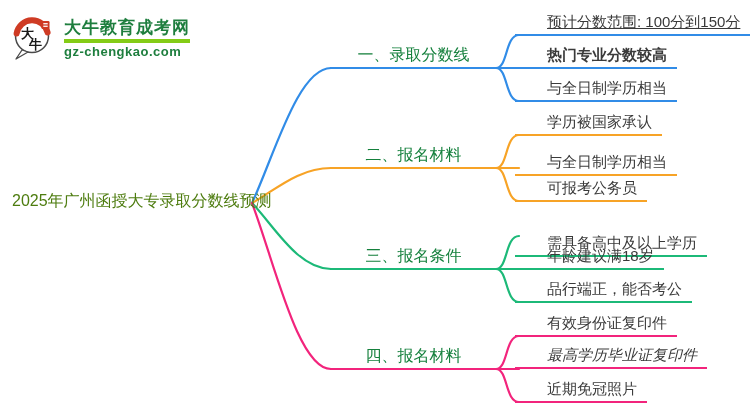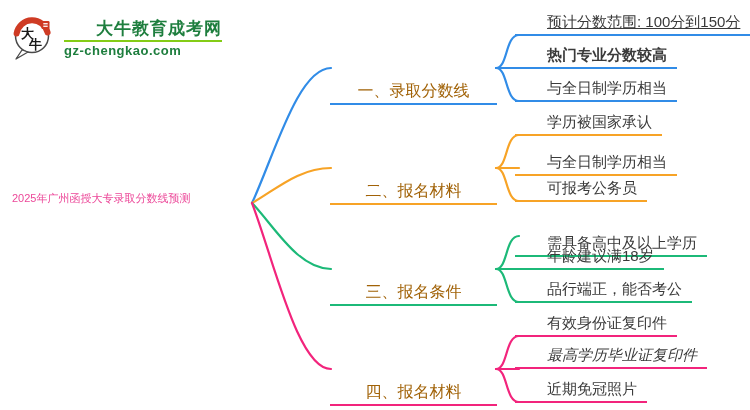--- a/index.html
+++ b/index.html
@@ -8,32 +8,31 @@
     background:#ffffff;
     font-family:"Liberation Sans","DejaVu Sans",sans-serif;
     -webkit-font-smoothing:antialiased;
   }
   
   .logo{position:absolute;left:8px;top:12px;display:flex;align-items:center;gap:6px;}
   .logo-emblem{width:50px;height:52px;flex:0 0 auto;}
   .logo-text{display:flex;flex-direction:column;}
   .logo-site{font-size:17px;font-weight:bold;letter-spacing:1px;line-height:20px;}
   .logo-url{font-size:13px;font-weight:bold;letter-spacing:0.5px;line-height:15px;
-            border-top:2px solid #84cc16;padding-top:1px;margin-top:1px;}
+            border-top:4px solid #84cc16;padding-top:1px;margin-top:1px;}
   
   #map-svg{position:absolute;left:0;top:0;pointer-events:none;}
   .root-node{
-    position:absolute;left:12px;top:191px;font-size:11px;color:#ec4899;
+    position:absolute;left:12px;top:191px;font-size:16px;color:#4d7c0f;
     white-space:nowrap;letter-spacing:0px;
   }
   .branch-node{
     position:absolute;left:330px;width:167px;height:24px;line-height:24px;
-    text-align:center;font-size:16px;color:#a16207;white-space:nowrap;
+    text-align:center;font-size:16px;color:#15803d;white-space:nowrap;
     border-bottom:2px solid #000;
-    margin-top:36px;
   }
   .leaf-node{
     position:absolute;left:515px;height:24px;line-height:24px;
     padding:0 10px 0 32px;font-size:15px;color:#3a3a3a;white-space:nowrap;
     border-bottom:2px solid #000;
   }
 </style>
 </head>
 <body>
 
@@ -61,21 +60,21 @@
     <circle cx="24" cy="24" r="16.5" fill="#ffffff" stroke="#4a4a4a" stroke-width="1.5"></circle>
     <path d="M 14 38 L 8 47 L 20 40 Z" fill="#ffffff" stroke="#4a4a4a" stroke-width="1.3" stroke-linejoin="round"></path>
     <path d="M 8.6 21.5 A 15.8 15.8 0 0 1 39.6 20.5" fill="none" stroke="#cf3b24" stroke-width="6" stroke-linecap="round"></path>
     <text id="emblem-top" x="13" y="26" font-size="13" font-weight="bold" fill="#1a1a1a">大</text>
     <text id="emblem-bottom" x="21" y="37" font-size="13" font-weight="bold" fill="#1a1a1a">牛</text>
     <rect x="33.5" y="9" width="8" height="8" rx="1.2" fill="#cf3b24"></rect>
     <rect x="35.3" y="11" width="4.4" height="1.4" fill="#ffffff" opacity="0.9"></rect>
     <rect x="35.3" y="13.6" width="4.4" height="1.4" fill="#ffffff" opacity="0.9"></rect>
   </svg>
   <div class="logo-text">
-    <span class="logo-site" style="color: rgb(30, 126, 62); margin-left: 32px;">大牛教育成考网</span>
+    <span class="logo-site" style="color: rgb(30, 126, 62);">大牛教育成考网</span>
     <span class="logo-url" style="color: rgb(30, 126, 62);">gz-chengkao.com</span>
   </div>
 </div>
 
 <div class="root-node">2025年广州函授大专录取分数线预测</div>
 
 <div id="nodes-layer">
     <div class="branch-node" style="top: 43px; border-bottom-color: rgb(49, 140, 231);">一、录取分数线</div>
     <div class="leaf-node" style="top: 10px; border-bottom-color: rgb(49, 140, 231); text-decoration: underline;">预计分数范围: 100分到150分</div>
     <div class="leaf-node" style="top: 43px; border-bottom-color: rgb(49, 140, 231); font-weight: bold;">热门专业分数较高</div>

